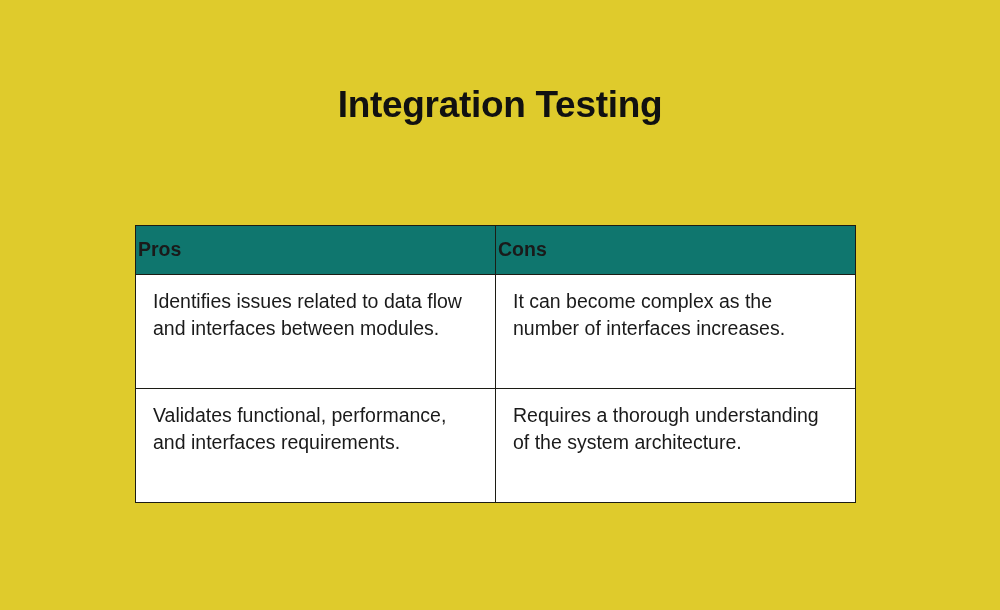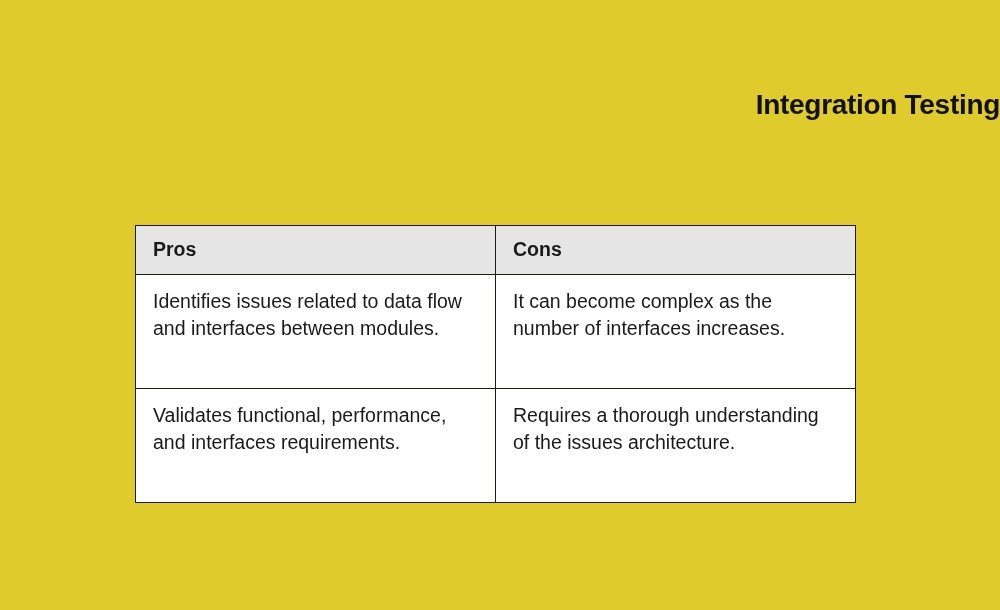--- a/index.html
+++ b/index.html
@@ -18,22 +18,22 @@
     position: relative;
     width: 1000px;
     height: 610px;
     box-sizing: border-box;
   }
   .title {
     position: absolute;
     top: 83px;
     left: 0;
     width: 1000px;
-    text-align: right;
-    font-size: 28px;
+    text-align: center;
+    font-size: 37px;
     font-weight: bold;
     letter-spacing: -0.3px;
     color: #111111;
     line-height: 44px;
   }
   .table-wrap {
     position: absolute;
     left: 135px;
     top: 225px;
     width: 720px;
@@ -49,25 +49,25 @@
   table.compare col.col-right { width: 360px; }
   table.compare th,
   table.compare td {
     border: 1.5px solid #1c1c14;
     text-align: left;
     vertical-align: top;
     padding: 13px 21px 16px 17px;
     color: #1a1a1a;
   }
   table.compare thead th {
-    background: #e5e5e5;
+    background: #0f766e;
     font-size: 19.5px;
     font-weight: bold;
     line-height: 24px;
-    padding: 11px 17px 12px 17px;
+    padding: 11px 17px 12px 2px;
     height: 25px;
   }
   table.compare tbody td {
     background: #ffffff;
     font-size: 19.5px;
     font-weight: normal;
     line-height: 27px;
     height: 84px;
   }
 </style>
@@ -90,19 +90,19 @@
           <th>Cons</th>
         </tr>
       </thead>
       <tbody>
         <tr>
           <td>Identifies issues related to data flow and interfaces between modules.</td>
           <td>It can become complex as the number of interfaces increases.</td>
         </tr>
         <tr>
           <td>Validates functional, performance, and interfaces requirements.</td>
-          <td>Requires a thorough understanding of the issues architecture.</td>
+          <td>Requires a thorough understanding of the system architecture.</td>
         </tr>
       </tbody>
     </table>
   </div>
 
 </div>
 
 </body></html>

